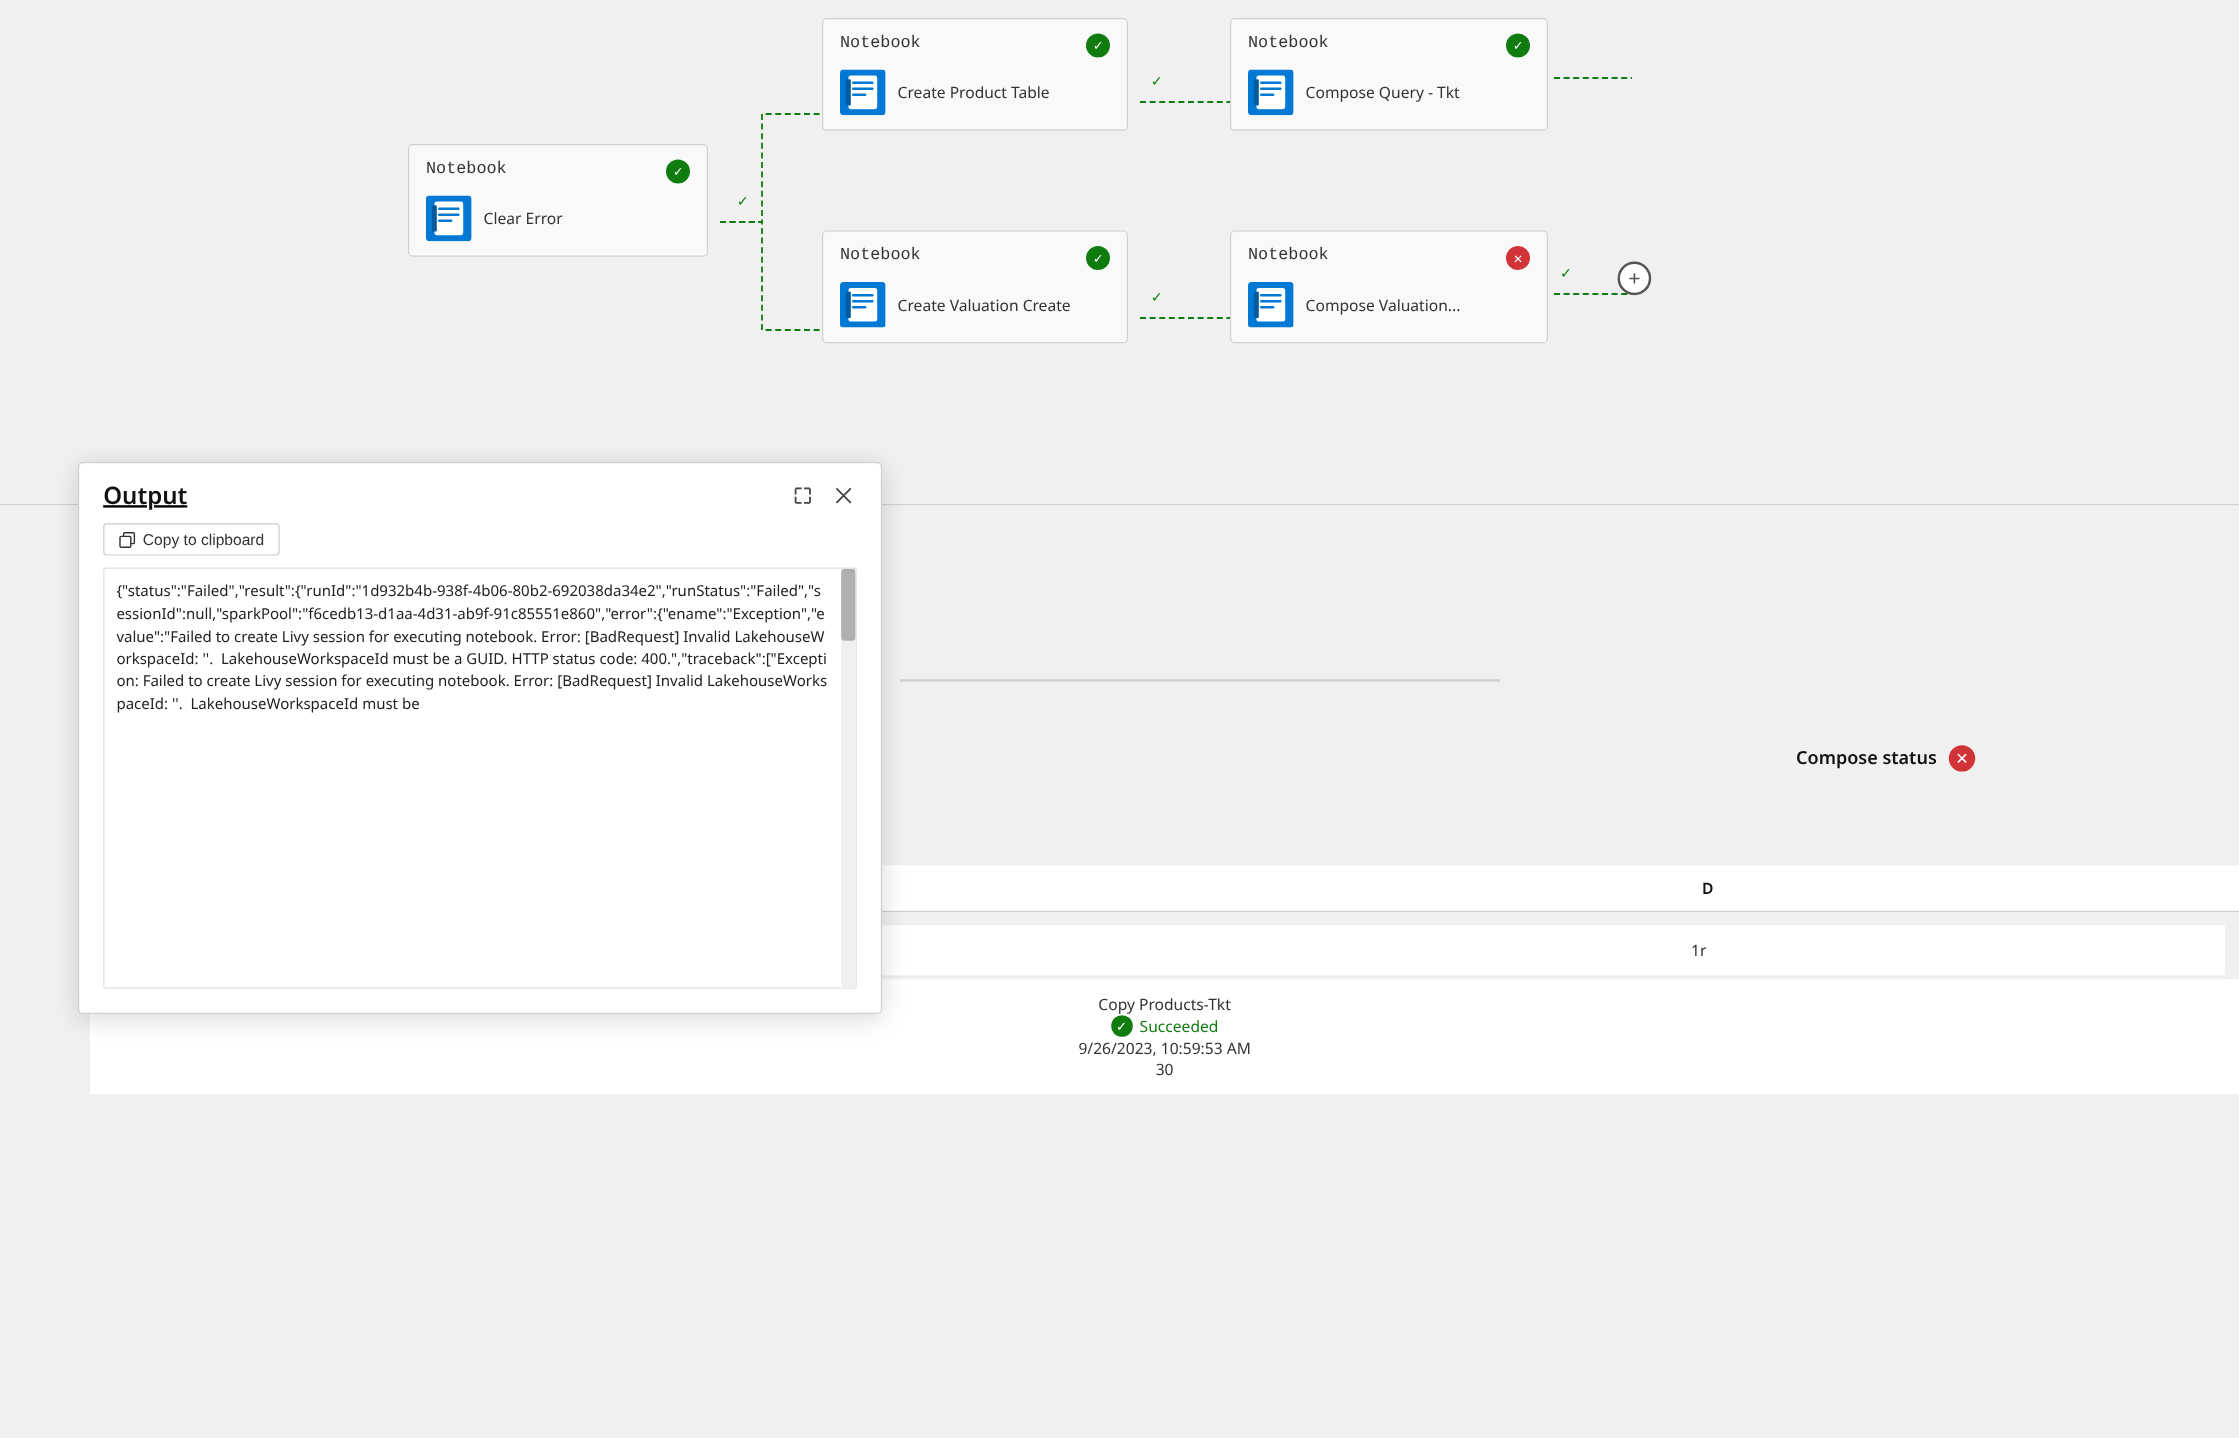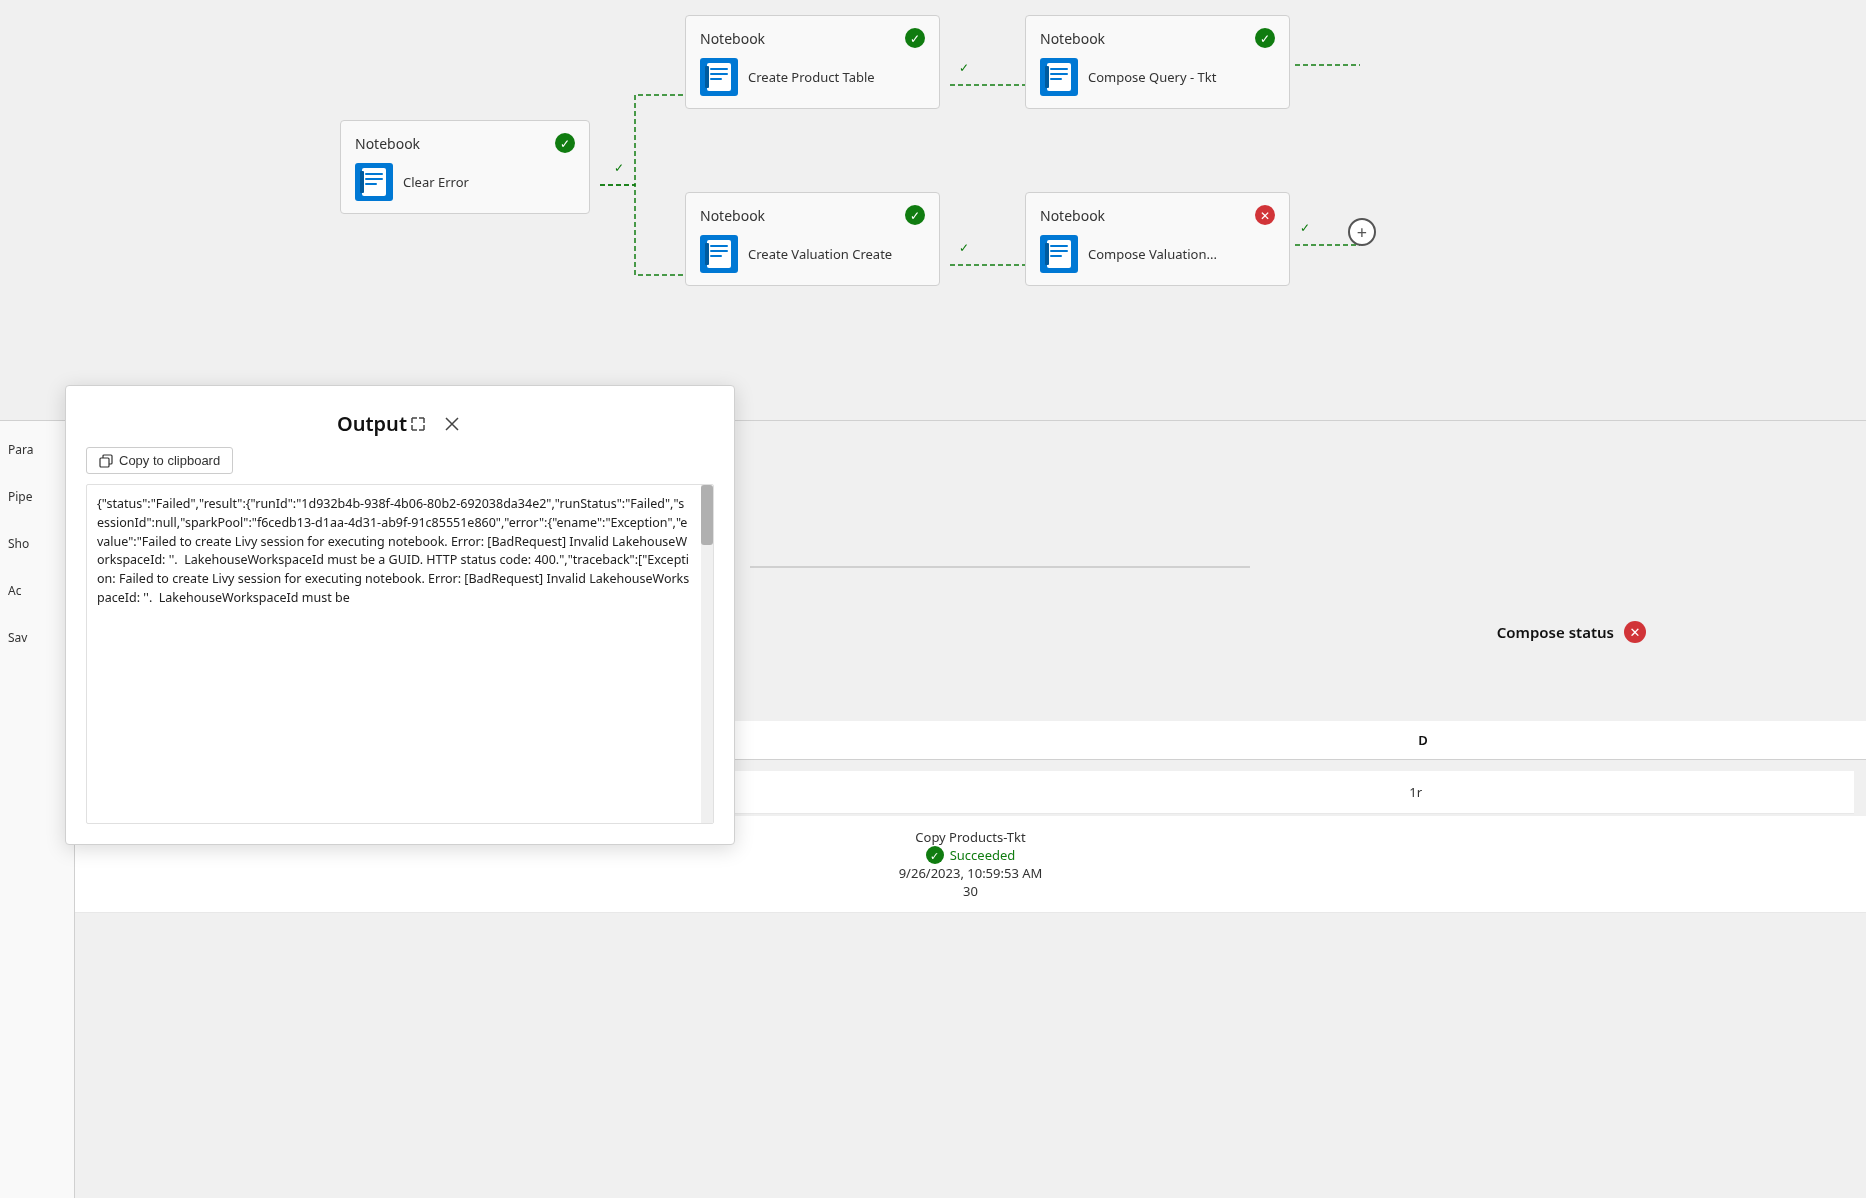--- a/index.html
+++ b/index.html
@@ -27,23 +27,24 @@
       position: absolute;
       background: #f9f9f9;
       border: 1px solid #d0d0d0;
       border-radius: 4px;
       padding: 12px 14px;
       min-width: 220px;
     }
 
     .node-header {
       display: flex;
-      align-items: center;
+      align-items: flex-start;
       justify-content: space-between;
       margin-bottom: 10px;
+      font-family: Liberation Mono, monospace;
     }
 
     .node-title {
       font-size: 14px;
       color: #333;
       font-weight: 400;
     }
 
     .node-body {
       display: flex;
@@ -124,22 +125,23 @@
       border-radius: 4px;
       box-shadow: 0 4px 20px rgba(0,0,0,0.15);
       display: flex;
       flex-direction: column;
       z-index: 100;
     }
 
     .output-modal-header {
       display: flex;
       align-items: center;
-      justify-content: center;
-      padding: 24px 20px 10px 20px;
+      justify-content: space-between;
+      padding: 13px 20px 10px 20px;
+      text-decoration: underline;
     }
 
     .output-title {
       font-size: 20px;
       font-weight: 600;
       color: #111;
     }
 
     .output-header-icons {
       display: flex;
@@ -362,27 +364,20 @@
       <span class="node-label">Compose Valuation...</span>
     </div>
   </div>
 
   <div class="add-btn-circle" style="left:1348px; top:218px; z-index:10;">+</div>
 
 </div>
 
 <div class="bottom-panel">
 
-  <div style="position:absolute; left:0; top:0; width:75px; height:778px; background:#f9f9f9; border-right:1px solid #d0d0d0; display:flex; flex-direction:column; padding:20px 8px; gap:30px;">
-    <span class="sidebar-label">Para</span>
-    <span class="sidebar-label">Pipe</span>
-    <span class="sidebar-label">Sho</span>
-    <span class="sidebar-label">Ac</span>
-    <span class="sidebar-label">Sav</span>
-  </div>
 
   <div class="h-divider" style="left:750px; top:145px; width:500px;"></div>
 
   <div style="position:absolute; top:200px; right:220px; display:flex; align-items:center; gap:10px;">
     <span style="font-size:15px; font-weight:600; color:#111;">Compose status</span>
     <div class="status-error" style="width:22px; height:22px; font-size:13px;">✕</div>
   </div>
 
   <div style="position:absolute; top:300px; left:75px; right:0; display:flex; border-bottom:1px solid #d0d0d0; padding:10px 0; background:white;">
     <div style="flex:3; padding:0 16px; font-size:13px; font-weight:600; color:#111; display:flex; align-items:center; gap:4px;">

